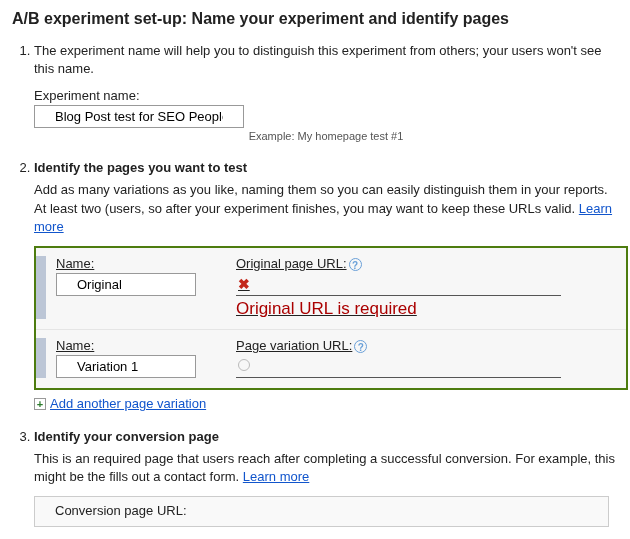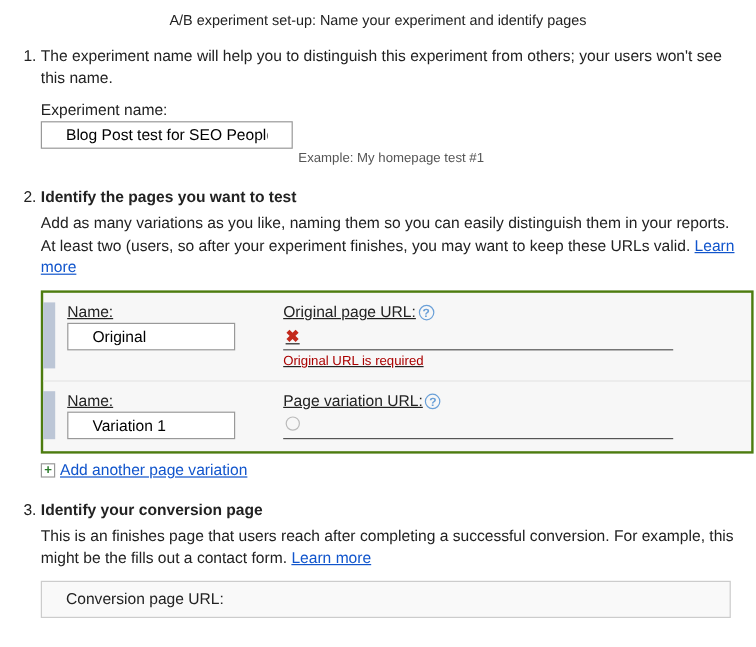--- a/index.html
+++ b/index.html
@@ -6,24 +6,23 @@
     font-family: Arial, Helvetica, sans-serif;
     font-size: 13px;
     color: #222;
     margin: 0;
     padding: 10px 12px;
     width: 630px;
     box-sizing: border-box;
     background: #fff;
   }
   h1 {
-    font-size: 12px;
-    font-weight: normal;
+    font-size: 16px;
+    font-weight: bold;
     margin: 0 0 14px 0;
-    text-align: center;
   }
   ol {
     margin: 0;
     padding-left: 22px;
   }
   li.step {
     margin-bottom: 18px;
   }
   .step-title {
     font-weight: bold;
@@ -49,21 +48,21 @@
     font-size: 13px;
     box-sizing: border-box;
   }
   .example {
     font-size: 11px;
     color: #555;
     margin-top: 2px;
     text-align: center;
   }
   .error-text {
-    font-size: 11px;
+    font-size: 17px;
     color: #a00;
     margin-top: 3px;
   }
   .pages-box {
     border: 2px solid #4d7c0f;
     background: #f7f7f7;
     width: 590px;
     padding: 0;
     margin-bottom: 6px;
     text-decoration: underline;
@@ -227,21 +226,21 @@
 
     <div class="add-row">
       <span class="plus-icon">+</span>
       <a class="link">Add another page variation</a>
     </div>
   </li>
 
   <li class="step">
     <div class="step-title">Identify your conversion page</div>
     <p class="step-desc">
-      <span>This is an finishes page that users reach after completing a successful conversion. For example, this might be the fills out a contact form.  </span><a class="link">Learn more</a>
+      <span>This is an required page that users reach after completing a successful conversion. For example, this might be the fills out a contact form.  </span><a class="link">Learn more</a>
     </p>
 
     <div class="conv-box">
       <div class="field-label">Conversion page URL:</div>
 
     </div>
   </li>
 </ol>
 
 </body></html>

